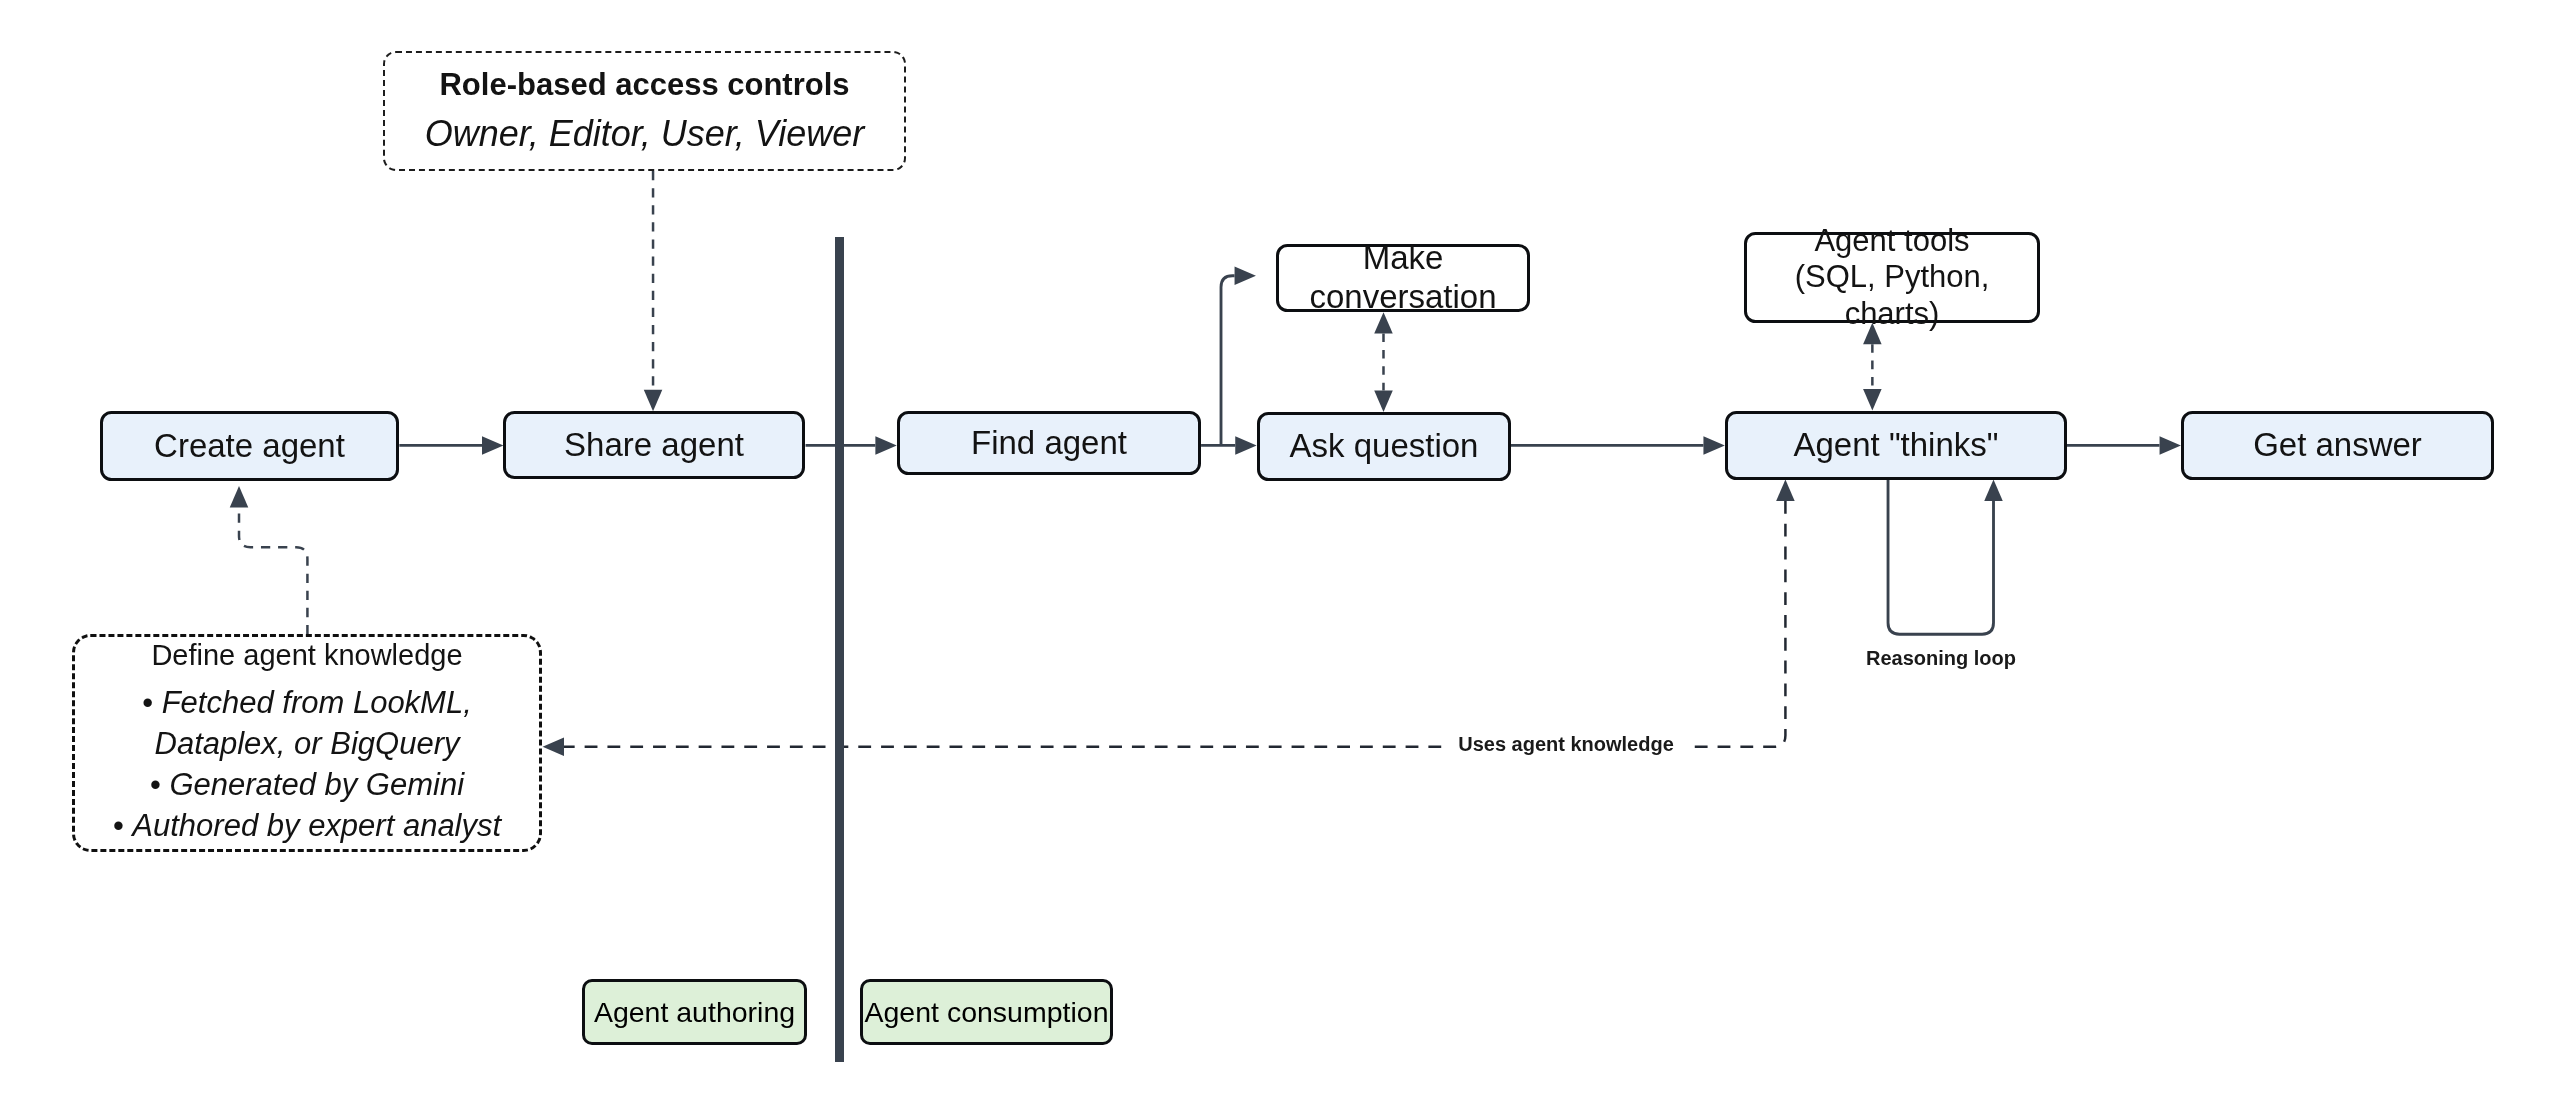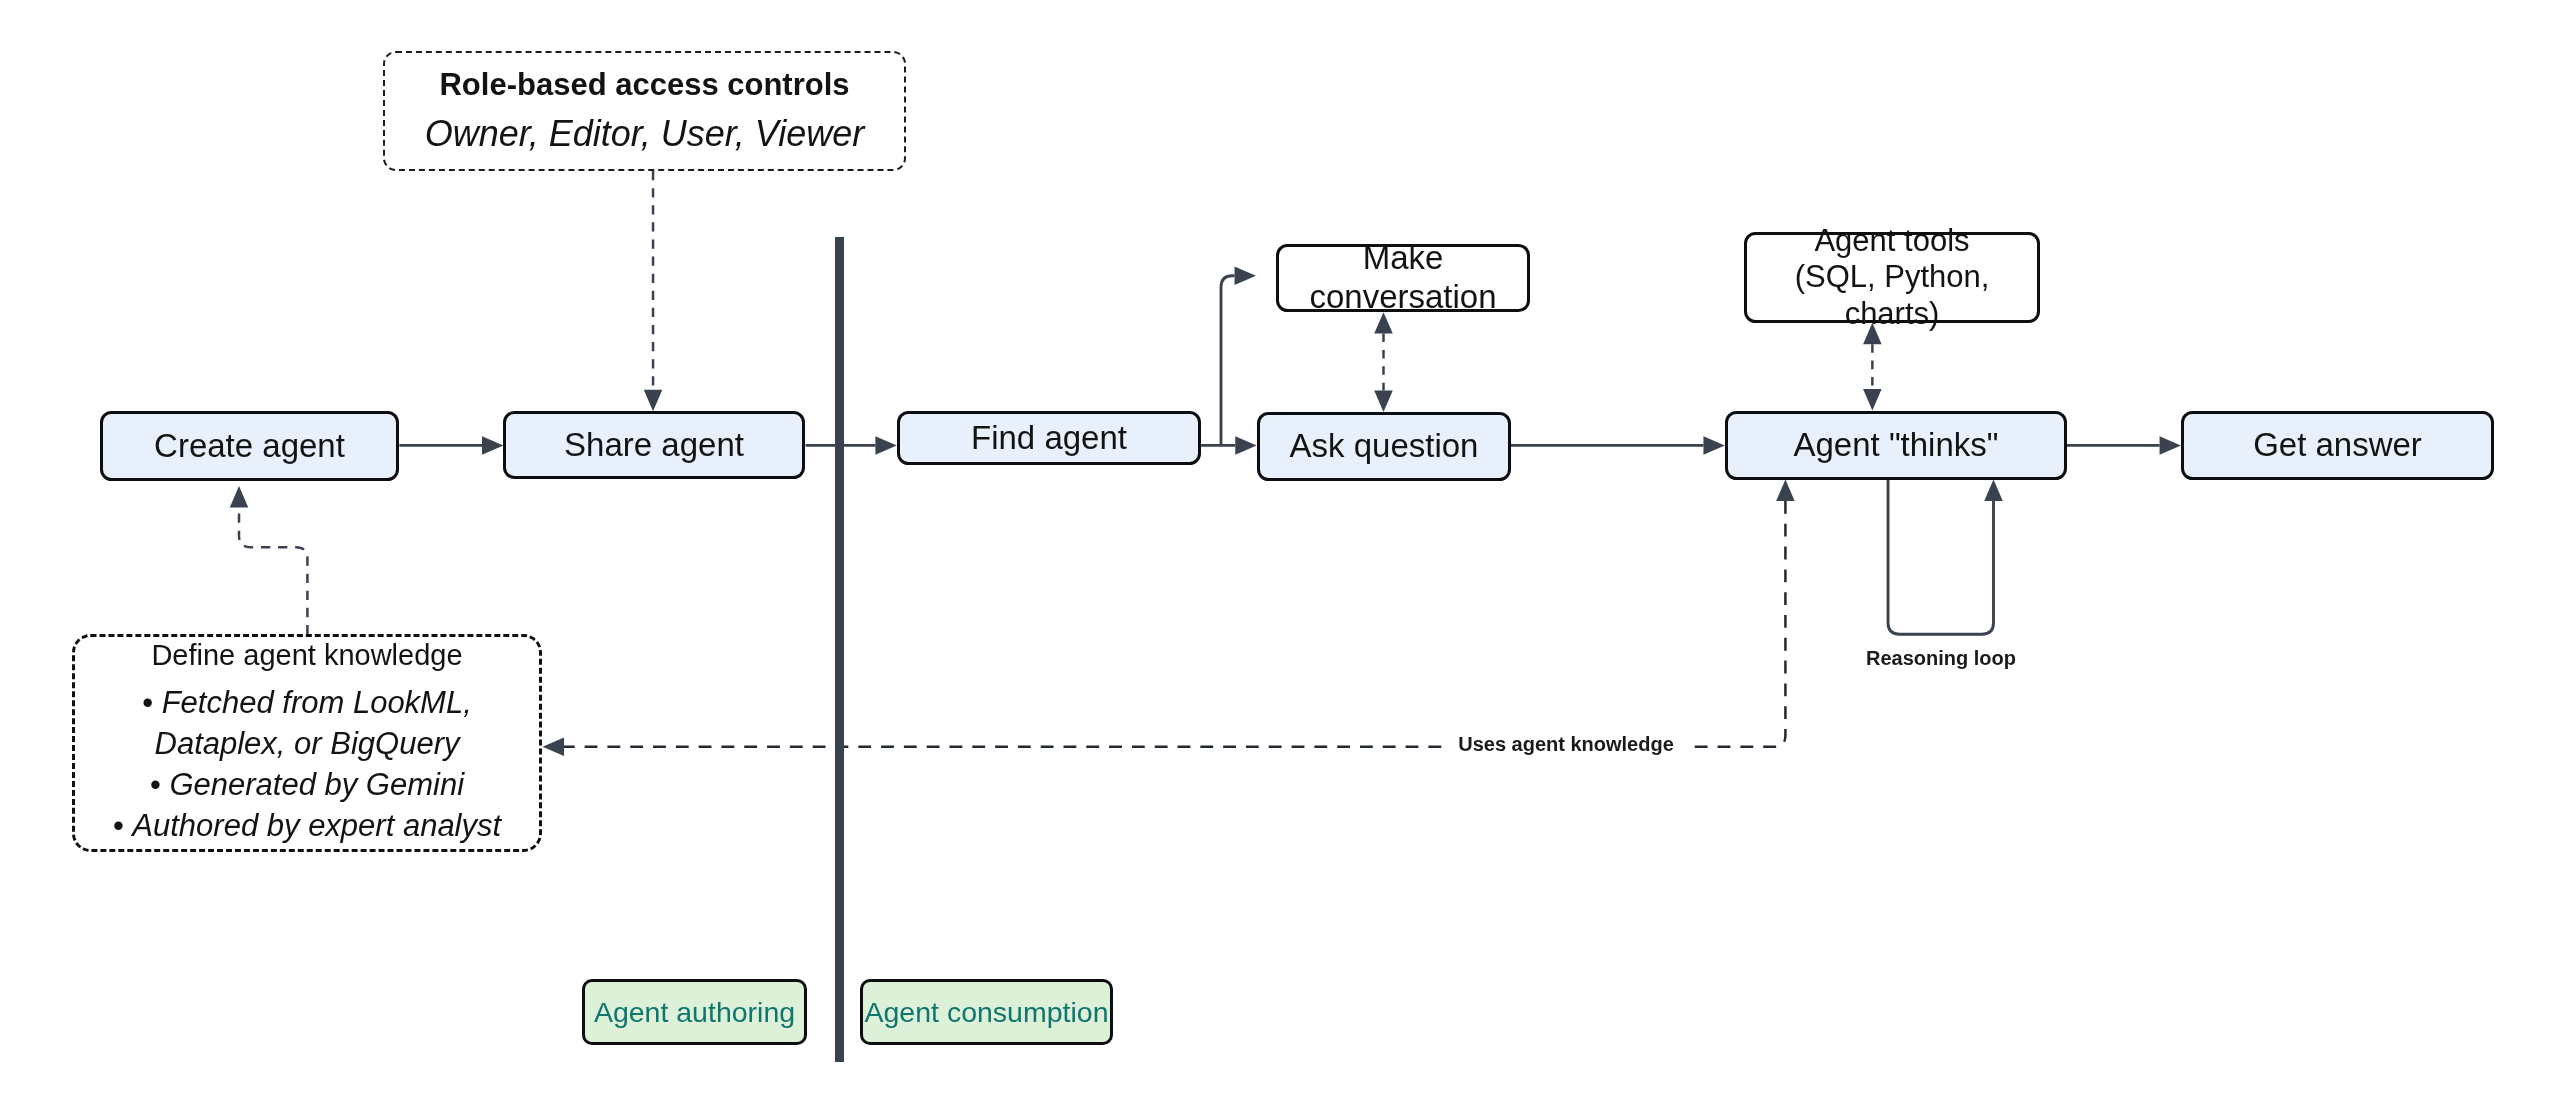--- a/index.html
+++ b/index.html
@@ -11,21 +11,21 @@
   svg.wires{position:absolute;left:0;top:0;width:2576px;height:1106px;pointer-events:none;}
   .node{
     position:absolute;display:flex;flex-direction:column;align-items:center;justify-content:center;
     border:3.6px solid #0c0e11;border-radius:11.4px;background:#e8f1fb;
     font-size:33px;line-height:1.18;text-align:center;color:#131313;
   }
   .node.white{background:#ffffff;margin-left:20px;}
   .badge{
     position:absolute;display:flex;align-items:center;justify-content:center;
     border:3.6px solid #0c0e11;border-radius:10px;background:#ddf0d8;
-    font-size:28.5px;color:#0f766e;text-align:center;
+    font-size:28.5px;color:#000000;text-align:center;
   }
   .dashed-box{
     position:absolute;display:flex;flex-direction:column;align-items:center;justify-content:center;
     background:#ffffff;text-align:center;
   }
   .role-box{border:2.9px dashed #1c1c1c;border-radius:13px;}
   .role-box .t{font-weight:bold;font-size:31px;margin-bottom:10px;}
   .role-box .s{font-style:italic;font-size:36px;}
   .define-box{border:3.6px dashed #101010;border-radius:18.5px;padding:14.3px 20px;}
   .define-box .t{font-weight:normal;font-size:29px;margin-bottom:11.4px;}
@@ -85,21 +85,21 @@
     <div class="t">Role-based access controls</div>
     <div class="s">Owner, Editor, User, Viewer</div>
   </div>
 
   <div class="node" style="left:100px;top:411px;width:299px;height:70px;">
     <span>Create agent</span>
   </div>
   <div class="node" style="left:503px;top:411px;width:302px;height:68px;">
     <span>Share agent</span>
   </div>
-  <div class="node" style="left:897px;top:411px;width:304px;height:54px;">
+  <div class="node" style="left:897px;top:411px;width:304px;height:64px;">
     <span>Find agent</span>
   </div>
   <div class="node white" style="left:1256px;top:244px;width:254px;height:68px;">
     <span>Make conversation</span>
   </div>
   <div class="node" style="left:1257px;top:412px;width:254px;height:69px;">
     <span>Ask question</span>
   </div>
   <div class="node white" style="left:1724px;top:232px;width:296px;height:91px;font-size:31px;">
     <span>Agent tools</span>

